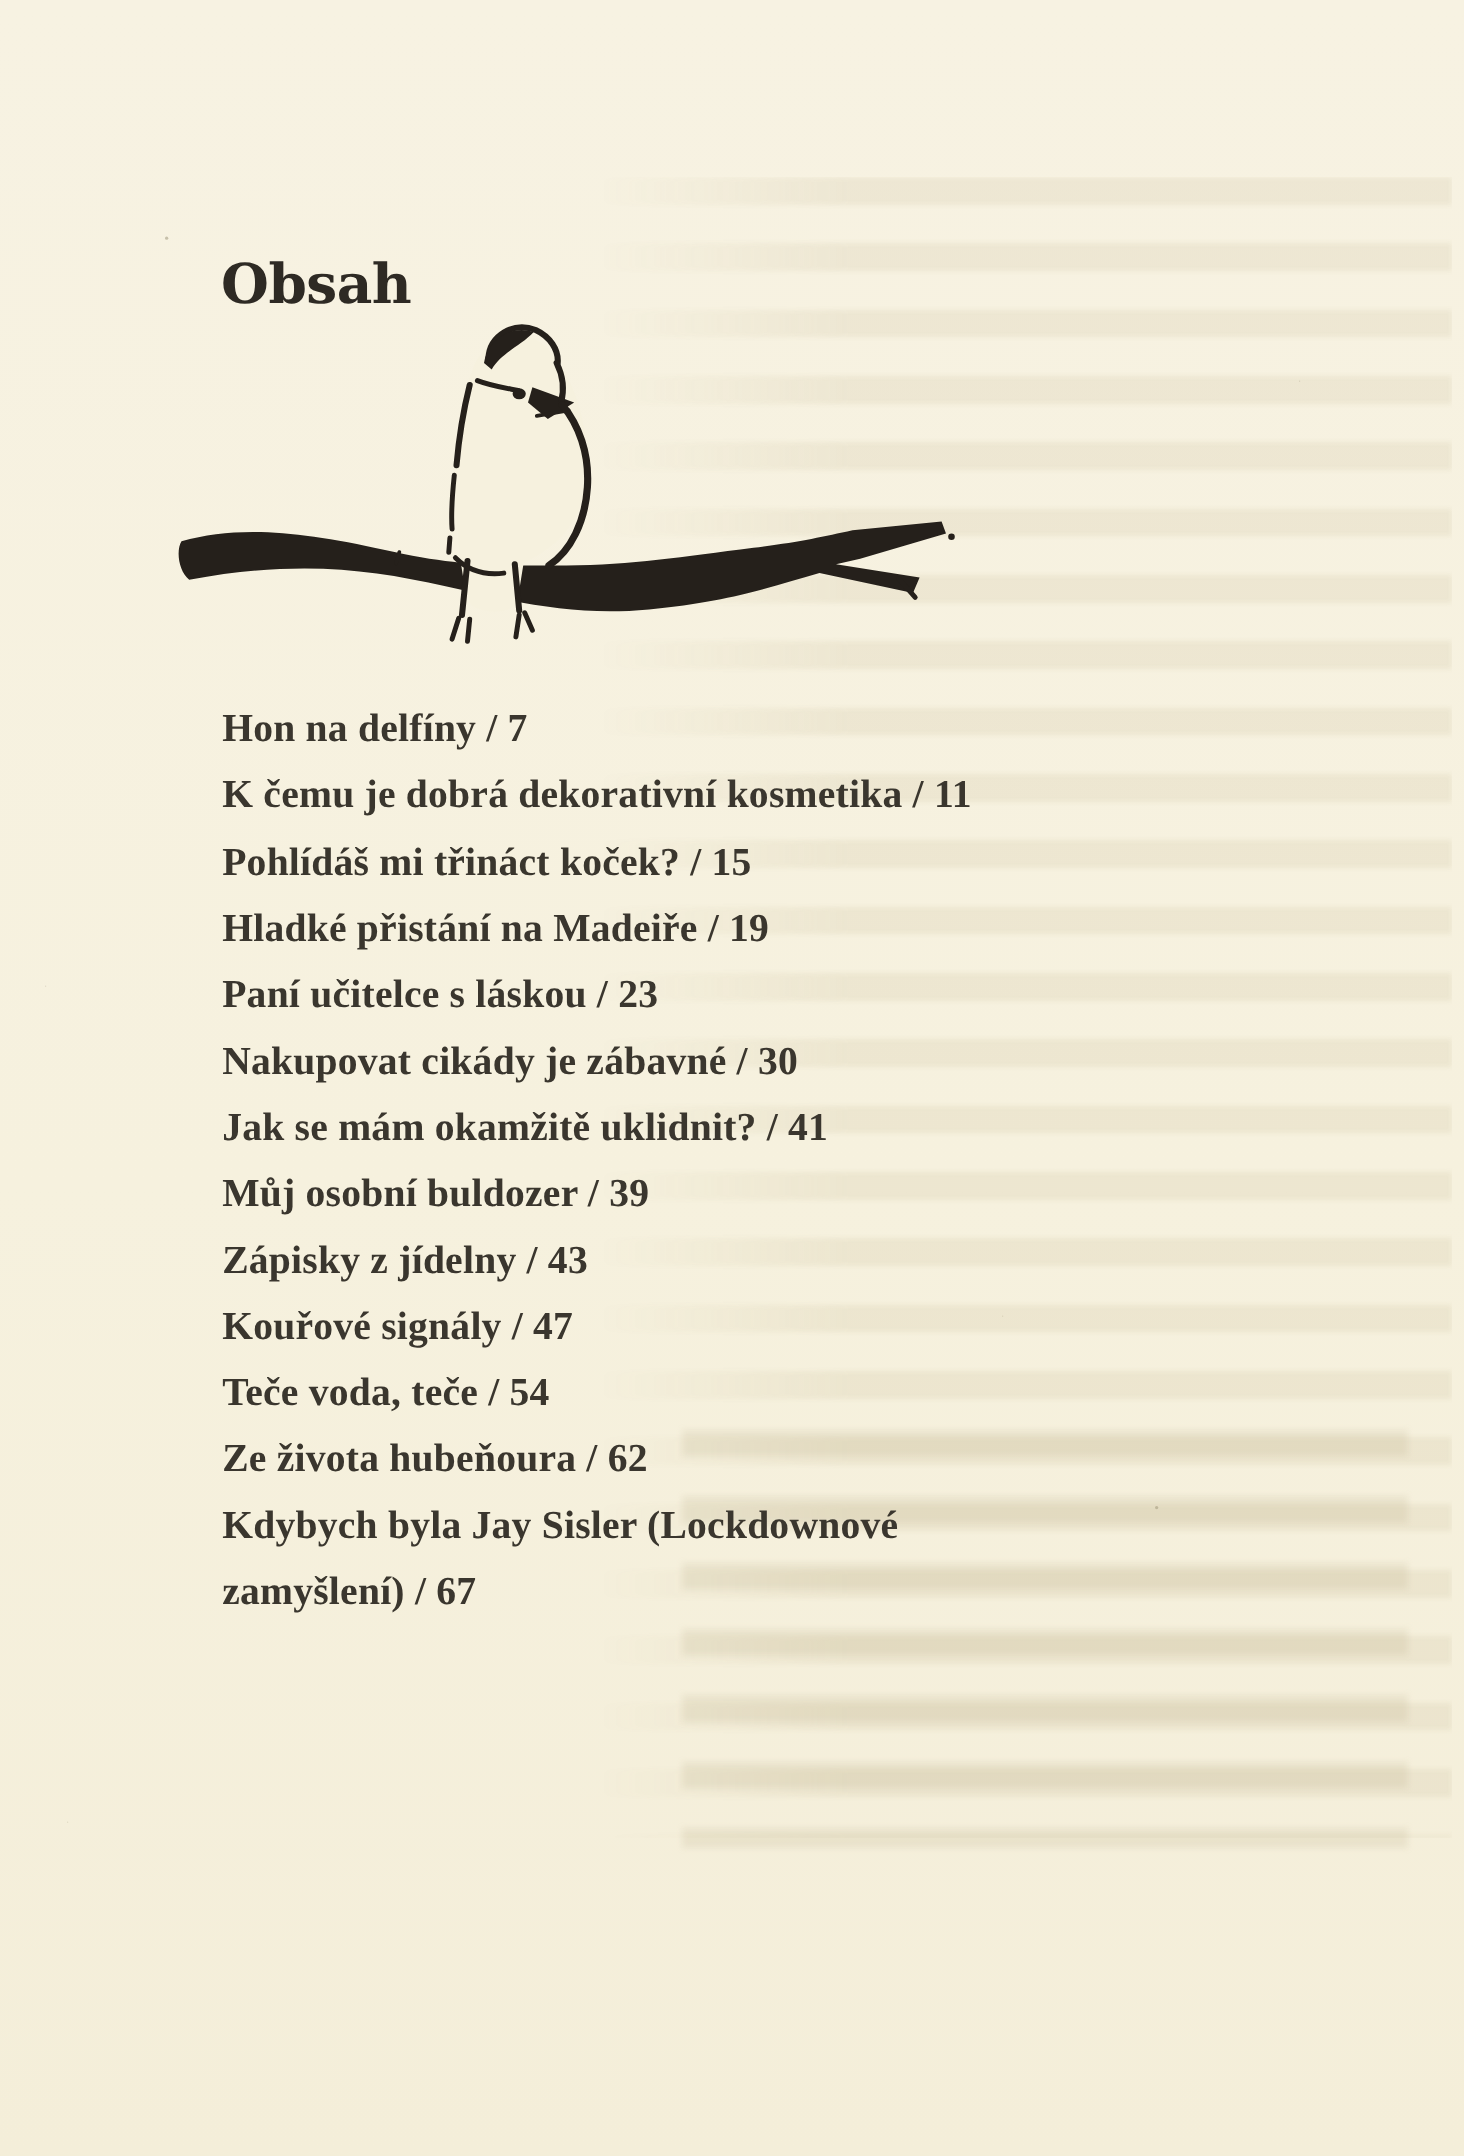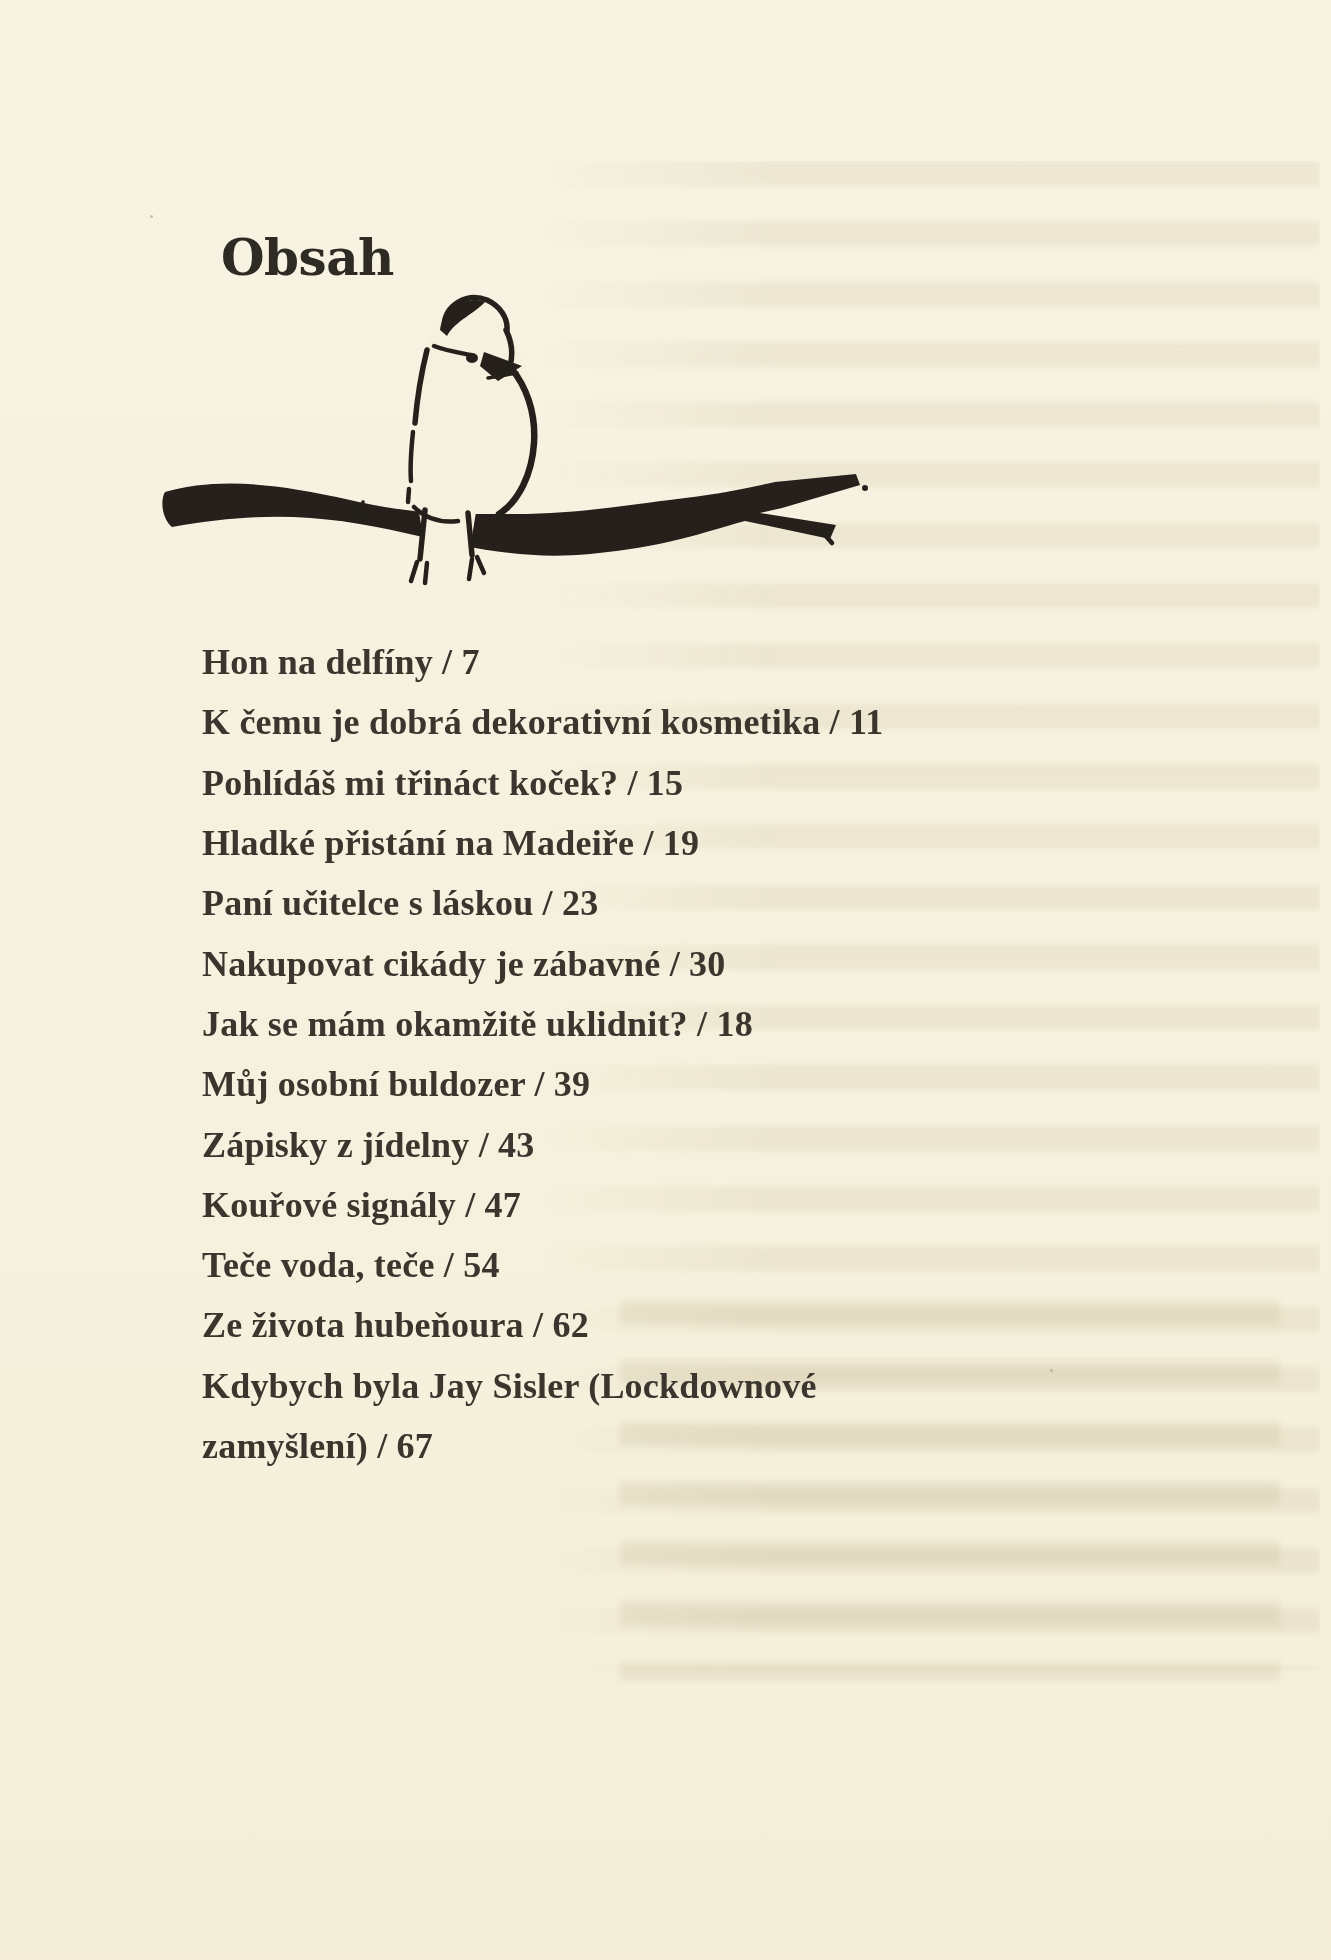--- a/index.html
+++ b/index.html
@@ -37,21 +37,21 @@
   .showthrough2{
     position:absolute;left:620px;top:1300px;width:660px;height:380px;
     background:repeating-linear-gradient(180deg,
        rgba(160,142,96,.12) 0px, rgba(160,142,96,.12) 24px,
        rgba(160,142,96,0) 24px, rgba(160,142,96,0) 60.3px);
     filter:blur(3px);
   }
   .title{
     position:absolute;left:201px;top:196px;
     font-size:50px;line-height:56px;font-weight:700;
-    letter-spacing:-0.5px;color:#2e2a24;margin-left:20px;
+    letter-spacing:-0.5px;color:#2e2a24;
   }
   .toc{
     position:absolute;left:202px;top:632px;width:1000px;font-family:Liberation Serif, serif;
   }
   .toc-line{
     height:60.3px;display:flex;align-items:center;
     font-size:36px;font-weight:700;color:#3a362e;
     letter-spacing:0.2px;white-space:nowrap;
   }
   .illustration{position:absolute;left:120px;top:262px;width:780px;height:350px;}
@@ -114,21 +114,21 @@
     <path class="ink s3" d="M243,240 L240,250"></path>
   </svg>
 
   <div class="toc">
     <div class="toc-line">Hon na delfíny / 7</div>
     <div class="toc-line">K čemu je dobrá dekorativní kosmetika / 11</div>
     <div class="toc-line">Pohlídáš mi třináct koček? / 15</div>
     <div class="toc-line">Hladké přistání na Madeiře / 19</div>
     <div class="toc-line">Paní učitelce s láskou / 23</div>
     <div class="toc-line">Nakupovat cikády je zábavné / 30</div>
-    <div class="toc-line">Jak se mám okamžitě uklidnit? / 18</div>
+    <div class="toc-line">Jak se mám okamžitě uklidnit? / 41</div>
     <div class="toc-line">Můj osobní buldozer / 39</div>
     <div class="toc-line">Zápisky z jídelny / 43</div>
     <div class="toc-line">Kouřové signály / 47</div>
     <div class="toc-line">Teče voda, teče / 54</div>
     <div class="toc-line">Ze života hubeňoura / 62</div>
     <div class="toc-line">Kdybych byla Jay Sisler (Lockdownové</div>
     <div class="toc-line">zamyšlení) / 67</div>
   </div>
 
 </div>

